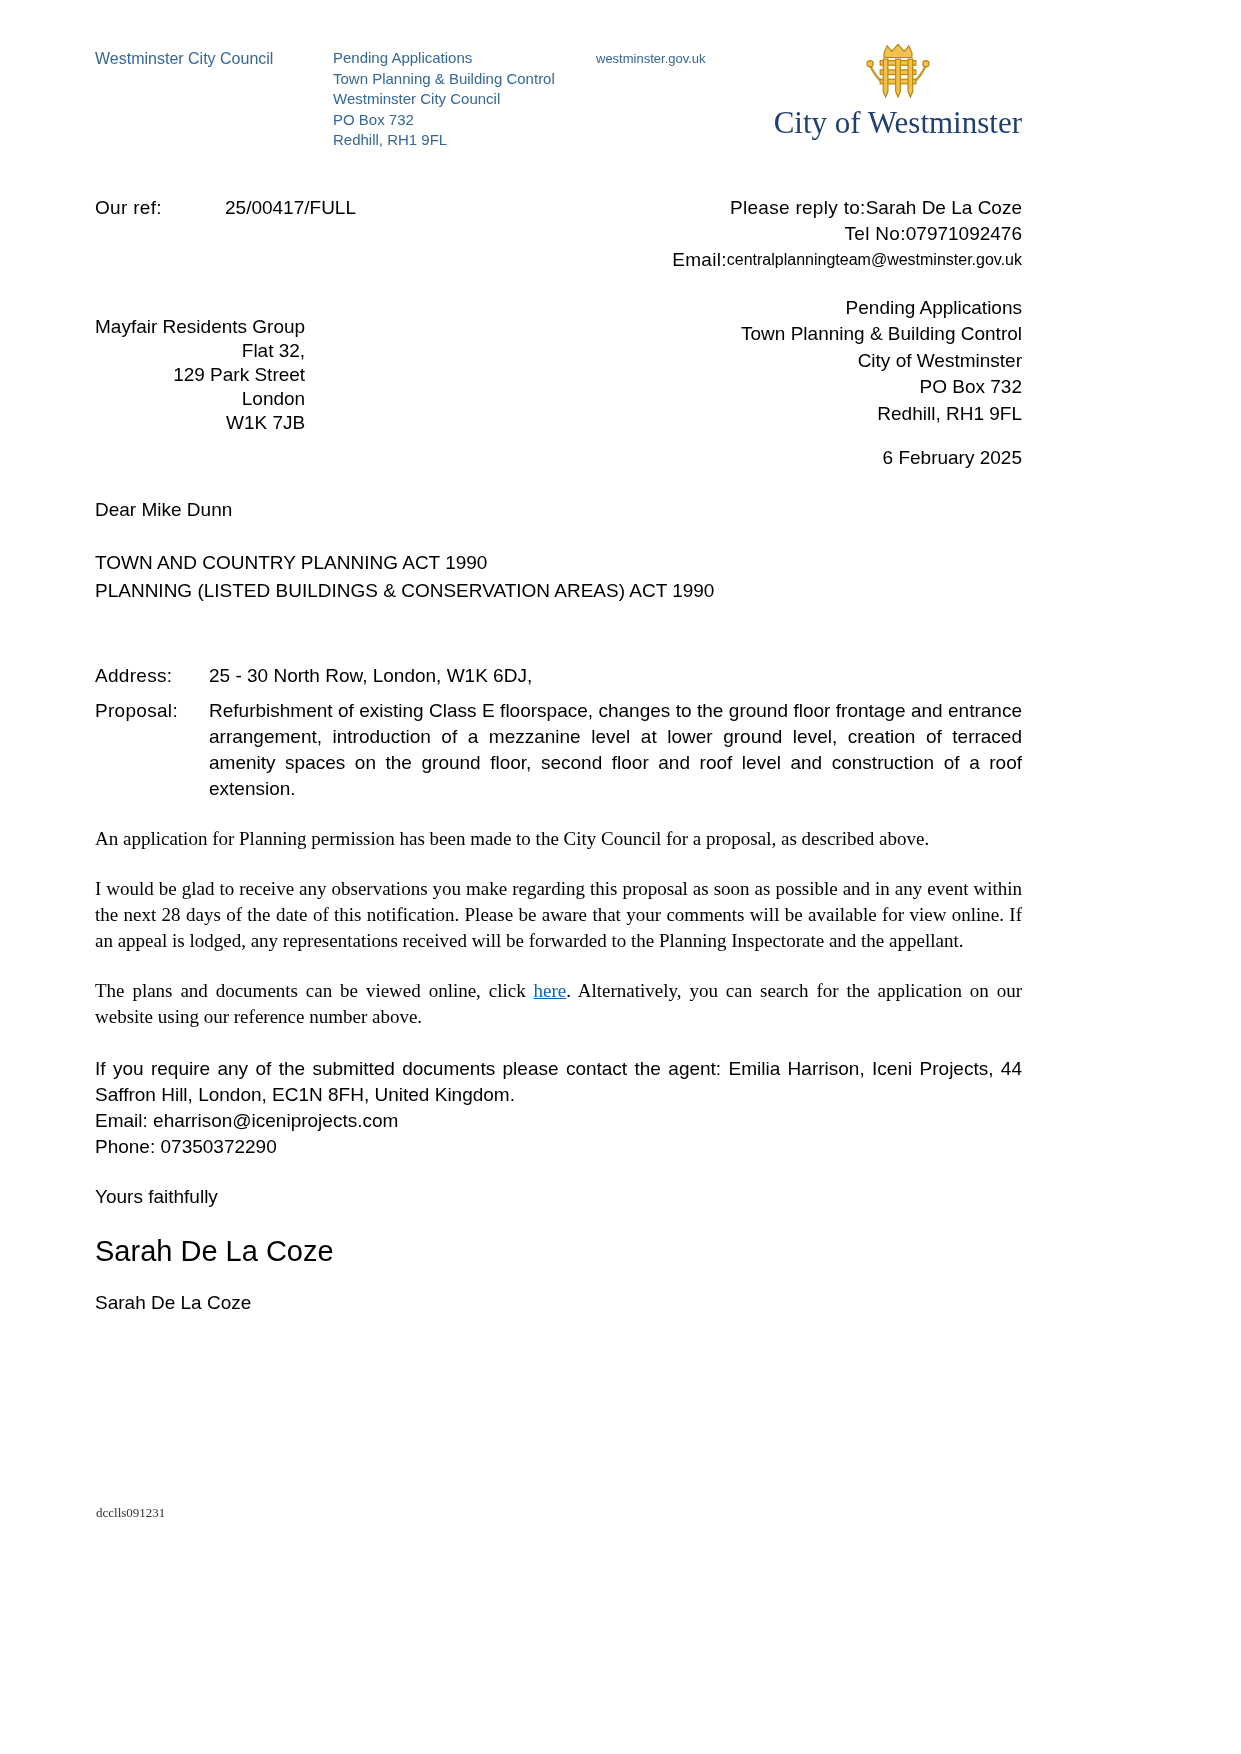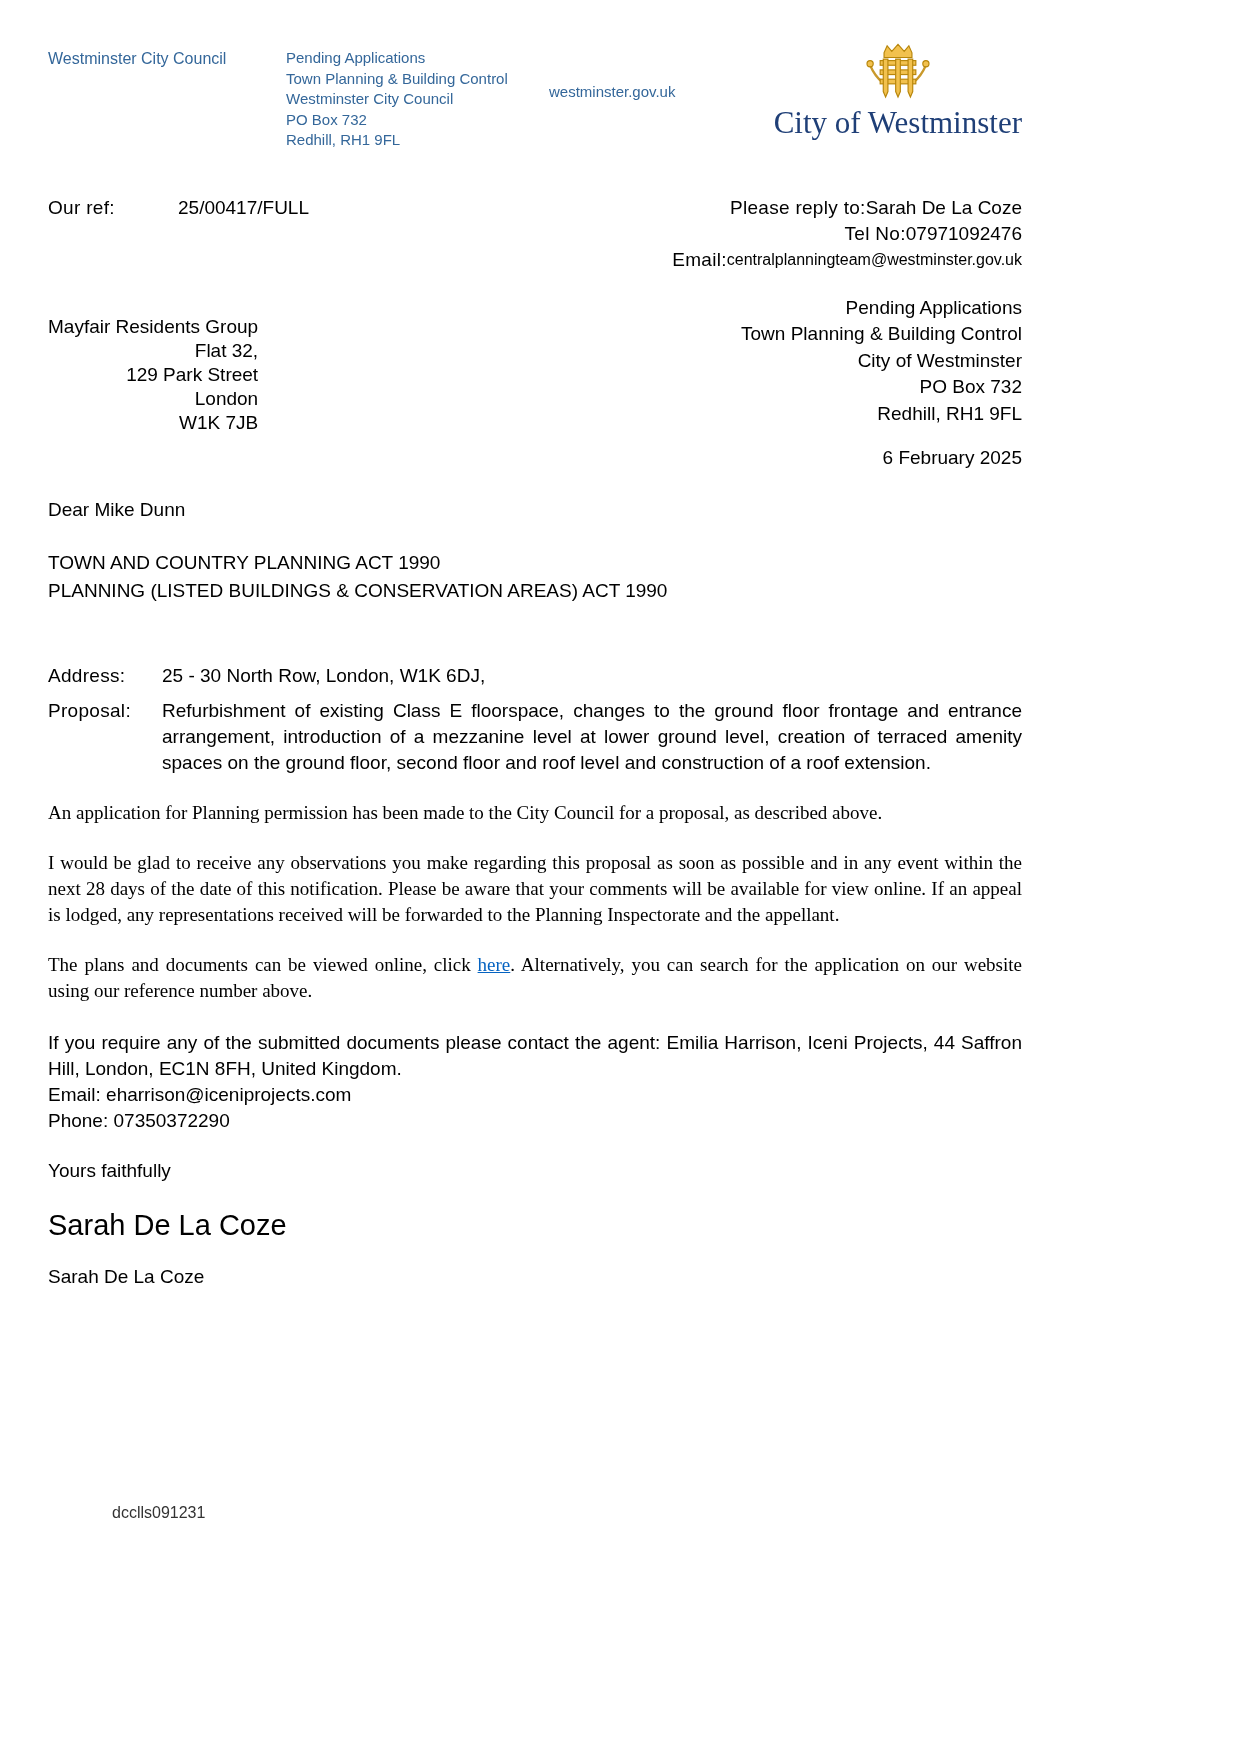--- a/index.html
+++ b/index.html
@@ -8,31 +8,31 @@
     --link-blue:#0563C1;
     --crest-gold:#F2C14E;
     --crest-gold-dark:#B8860B;
     --text-black:#000000;
   }
   html,body{margin:0;padding:0;background:#ffffff;}
   .page{
     position:relative;
     width:1241px;height:1754px;
     box-sizing:border-box;
-    padding:42px 219px 0 48px;
+    padding:42px 219px 0 95px;
     font-family:"Liberation Sans",sans-serif;
     font-size:19px;line-height:26px;color:var(--text-black);
     background:#ffffff;
     overflow:hidden;
   }
   
   .letterhead{display:flex;align-items:flex-start;}
   .lh-col1{width:238px;font-size:16px;color:var(--header-blue);line-height:21px;padding-top:6px;}
   .lh-col2{width:263px;font-size:15px;color:var(--header-blue);line-height:20.5px;padding-top:6px;}
-  .lh-col3{flex:1;font-size:15px;color:var(--header-blue);line-height:21px;padding-top:6px;margin-top:33px;}
+  .lh-col3{flex:1;font-size:13px;color:var(--header-blue);line-height:21px;padding-top:6px;}
   .lh-logo{margin-left:auto;text-align:center;}
   .lh-logo .crest{display:block;margin:0 auto 2px auto;}
   .logotype{font-family:"Liberation Serif",serif;font-size:31px;line-height:34px;color:var(--logo-navy);white-space:nowrap;}
   
   .ref-row{margin-top:44px;display:flex;align-items:flex-start;}
   .ref-left{display:flex;}
   .ref-label{width:130px;letter-spacing:0.3px;}
   .reply{margin-left:auto;width:430px;}
   .reply-row{display:flex;justify-content:flex-end;line-height:26px;}
   .reply-label{letter-spacing:0.3px;white-space:nowrap;}
@@ -52,22 +52,22 @@
   .detail-label{width:114px;flex:none;letter-spacing:0.3px;}
   .detail-value{flex:1;}
   .justify{text-align:justify;}
   .para{margin-top:24px;font-family:Liberation Serif, serif;}
   .agent-block{margin-top:26px;}
   .closing{margin-top:24px;}
   .signature{margin-top:24px;font-size:29px;line-height:34px;}
   .signatory{margin-top:22px;}
   a.doc-link{color:var(--link-blue);text-decoration:underline;cursor:pointer;}
   .footer-code{
-    position:absolute;left:112px;top:1506px;
-    font-family:Liberation Sans, sans-serif;font-size:16px;line-height:13px;color:#333;
+    position:absolute;left:96px;top:1506px;
+    font-family:Liberation Serif, serif;font-size:13px;line-height:13px;color:#333;
   }
 </style>
 </head>
 <body>
 
 <div class="page">
 
   <header class="letterhead">
     <div class="lh-col1">Westminster City Council</div>
     <div class="lh-col2">

